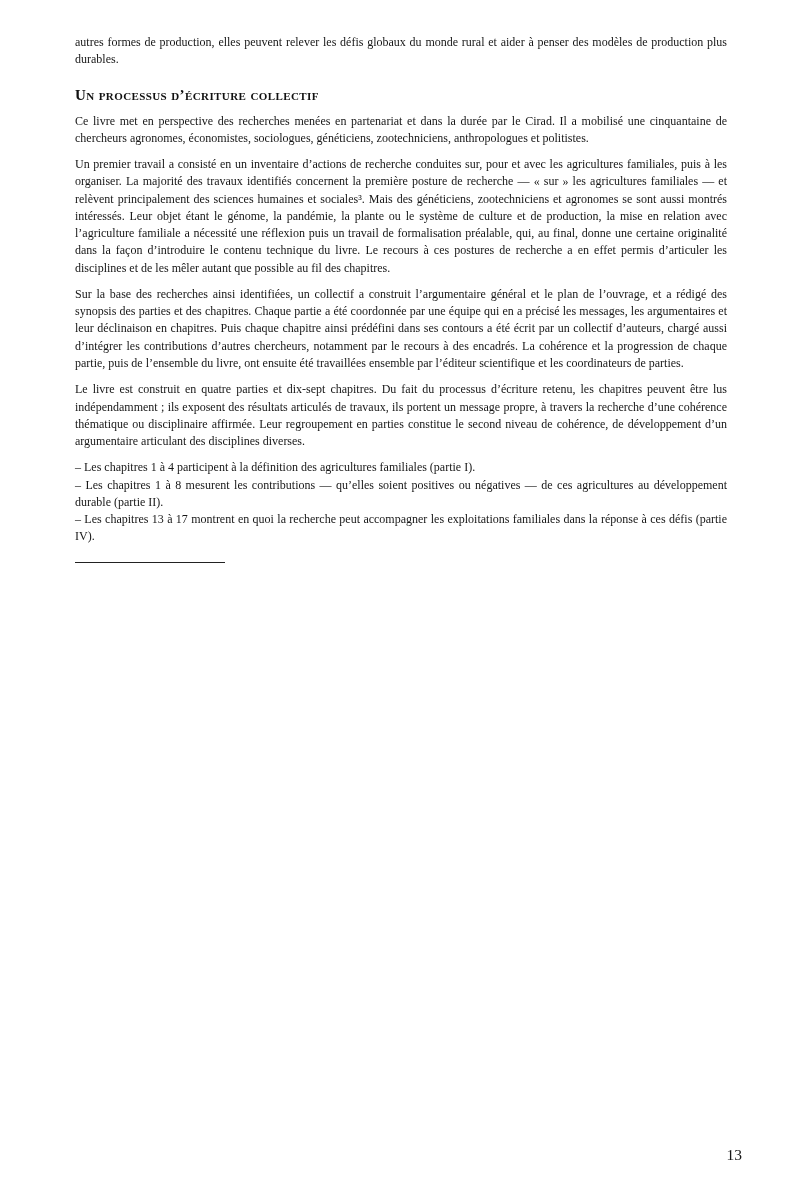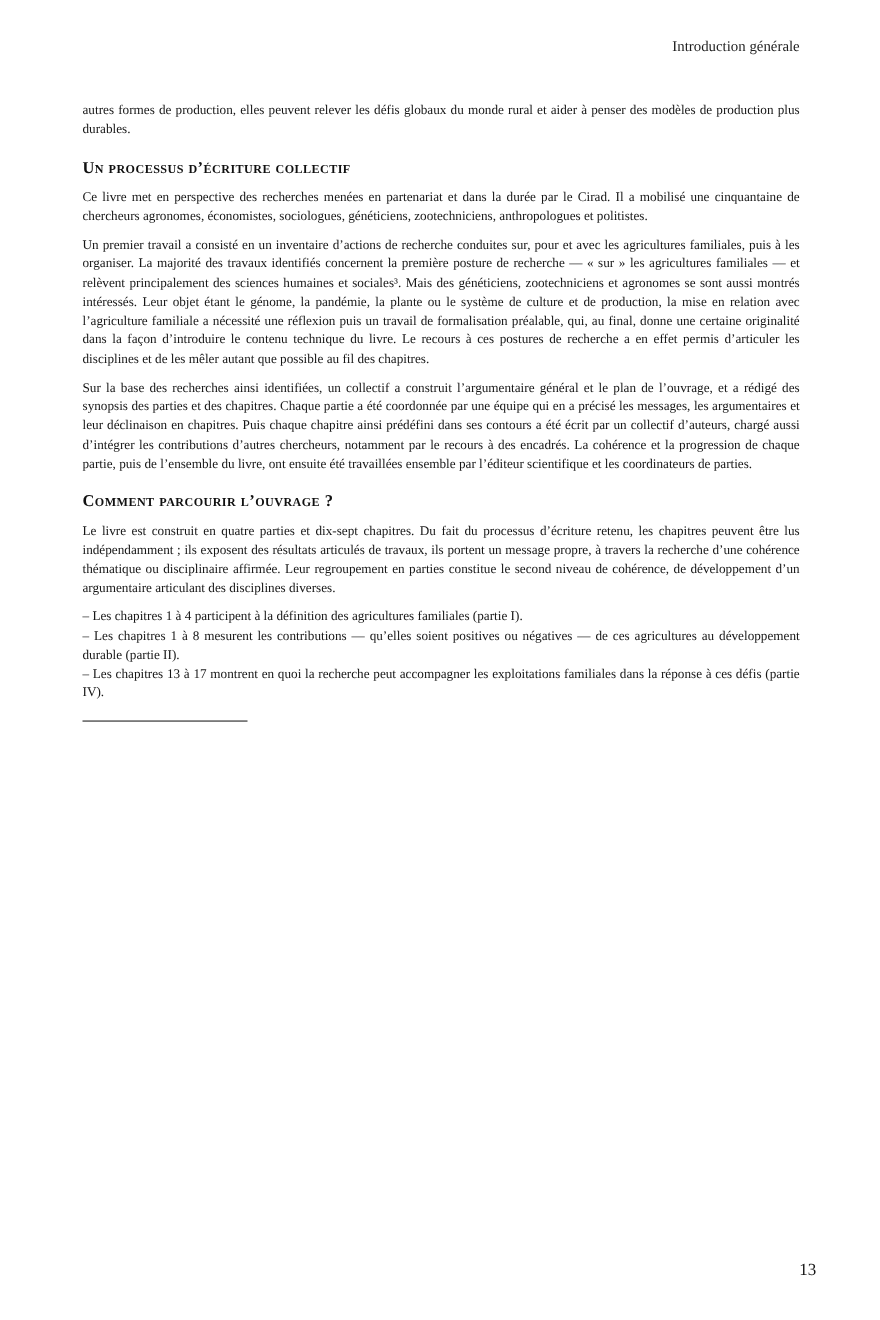--- a/index.html
+++ b/index.html
@@ -64,33 +64,31 @@
     bottom: 36px;
     font-size: 15.5px;
     color: #161616;
   }
 </style>
 </head>
 <body>
 
 <div class="page">
 
-  <div class="running-header">Introduction générale</div>
 
   <p class="body">autres formes de production, elles peuvent relever les défis globaux du monde rural et aider à penser des modèles de production plus durables.</p>
 
   <h2 class="section-heading">Un processus d’écriture collectif</h2>
 
   <p class="body">Ce livre met en perspective des recherches menées en partenariat et dans la durée par le Cirad. Il a mobilisé une cinquantaine de chercheurs agronomes, économistes, sociologues, généticiens, zootechniciens, anthropologues et politistes.</p>
 
   <p class="body">Un premier travail a consisté en un inventaire d’actions de recherche conduites sur, pour et avec les agricultures familiales, puis à les organiser. La majorité des travaux identifiés concernent la première posture de recherche — « sur » les agricultures familiales — et relèvent principalement des sciences humaines et sociales³. Mais des généticiens, zootechniciens et agronomes se sont aussi montrés intéressés. Leur objet étant le génome, la pandémie, la plante ou le système de culture et de production, la mise en relation avec l’agriculture familiale a nécessité une réflexion puis un travail de formalisation préalable, qui, au final, donne une certaine originalité dans la façon d’introduire le contenu technique du livre. Le recours à ces postures de recherche a en effet permis d’articuler les disciplines et de les mêler autant que possible au fil des chapitres.</p>
 
   <p class="body">Sur la base des recherches ainsi identifiées, un collectif a construit l’argumentaire général et le plan de l’ouvrage, et a rédigé des synopsis des parties et des chapitres. Chaque partie a été coordonnée par une équipe qui en a précisé les messages, les argumentaires et leur déclinaison en chapitres. Puis chaque chapitre ainsi prédéfini dans ses contours a été écrit par un collectif d’auteurs, chargé aussi d’intégrer les contributions d’autres chercheurs, notamment par le recours à des encadrés. La cohérence et la progression de chaque partie, puis de l’ensemble du livre, ont ensuite été travaillées ensemble par l’éditeur scientifique et les coordinateurs de parties.</p>
 
-  <h2 class="section-heading">Comment parcourir l’ouvrage ?</h2>
 
   <p class="body">Le livre est construit en quatre parties et dix-sept chapitres. Du fait du processus d’écriture retenu, les chapitres peuvent être lus indépendamment ; ils exposent des résultats articulés de travaux, ils portent un message propre, à travers la recherche d’une cohérence thématique ou disciplinaire affirmée. Leur regroupement en parties constitue le second niveau de cohérence, de développement d’un argumentaire articulant des disciplines diverses.</p>
 
   <div class="list">
     <p class="body">– Les chapitres 1 à 4 participent à la définition des agricultures familiales (partie I).</p>
     <p class="body">– Les chapitres 1 à 8 mesurent les contributions — qu’elles soient positives ou négatives — de ces agricultures au développement durable (partie II).</p>
     <p class="body">– Les chapitres 13 à 17 montrent en quoi la recherche peut accompagner les exploitations familiales dans la réponse à ces défis (partie IV).</p>
   </div>
 
   <div class="footnote-block">

